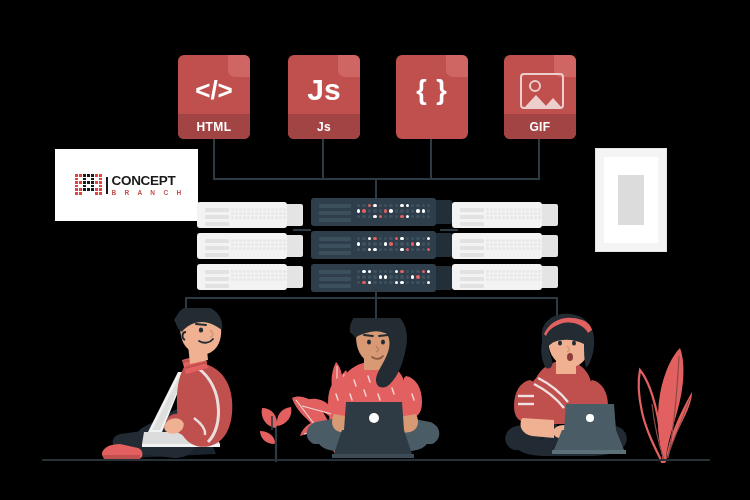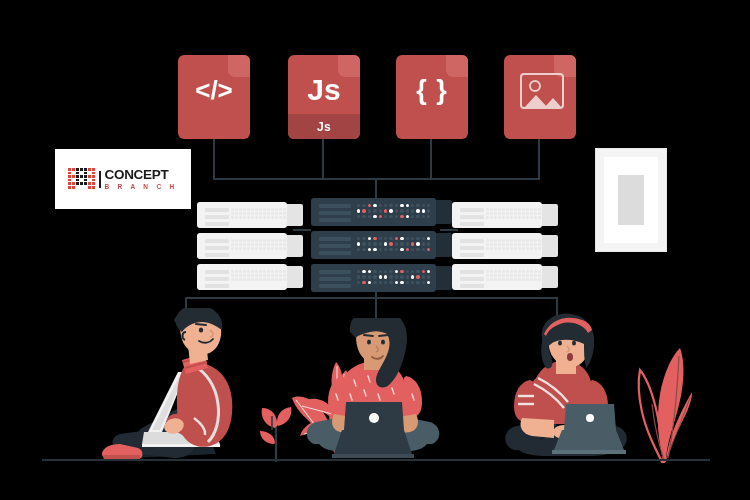--- a/index.html
+++ b/index.html
@@ -115,25 +115,26 @@
   }
   .line-v { width: 2px; }
   .line-h { height: 2px; }
 
   
   .logo-panel {
     position: absolute;
     left: 55px;
     top: 149px;
     width: 136px;
-    height: 60px;
+    height: 72px;
     background: #ffffff;
     display: flex;
     align-items: center;
     justify-content: center;
+    padding-left: 7px;
   }
   .logo-inner { display: flex; align-items: center; }
   .logo-mark {
     width: 28px; height: 22px;
     display: grid;
     grid-template-columns: repeat(7, 4px);
     grid-template-rows: repeat(6, 3.6px);
     gap: 0px;
     margin-right: 3px;
   }
@@ -217,20 +218,21 @@
     <div class="line-v abs" style="left:556px; top:297px; height:28px;"></div>
 
     <div class="line-h abs" style="left:293px; top:229px; width:18px; background:#2c3a44;"></div>
     <div class="line-h abs" style="left:440px; top:229px; width:18px; background:#2c3a44;"></div>
   </div>
 
   <div class="filecard" id="fc0" style="left: 178px; top: 55px;">
     <div class="body"></div>
     <div class="fold"></div>
     <div class="glyph">&lt;/&gt;</div>
+    <div class="labelbar">HTML</div>
   </div>
 
   <div class="filecard" id="fc1" style="left: 288px; top: 55px;">
     <div class="body"></div>
     <div class="fold"></div>
     <div class="glyph js">Js</div>
     <div class="labelbar">Js</div>
   </div>
 
   <div class="filecard" id="fc2" style="left: 396px; top: 55px;">
@@ -240,20 +242,21 @@
   </div>
 
   <div class="filecard" id="fc3" style="left: 504px; top: 55px;">
     <div class="body"></div>
     <div class="fold"></div>
     <div class="gif-img">
       <div class="sun"></div>
       <div class="mtn"></div>
       <div class="mtn2"></div>
     </div>
+    <div class="labelbar">GIF</div>
   </div>
 
   <div class="logo-panel">
     <div class="logo-inner">
       <div class="logo-mark" id="logo-mark">
           <i style="background: rgb(224, 68, 63);"></i>
           <i style="background: rgb(224, 68, 63);"></i>
           <i style="background: rgb(26, 26, 26);"></i>
           <i style="background: rgb(26, 26, 26);"></i>
           <i style="background: rgb(26, 26, 26);"></i>

